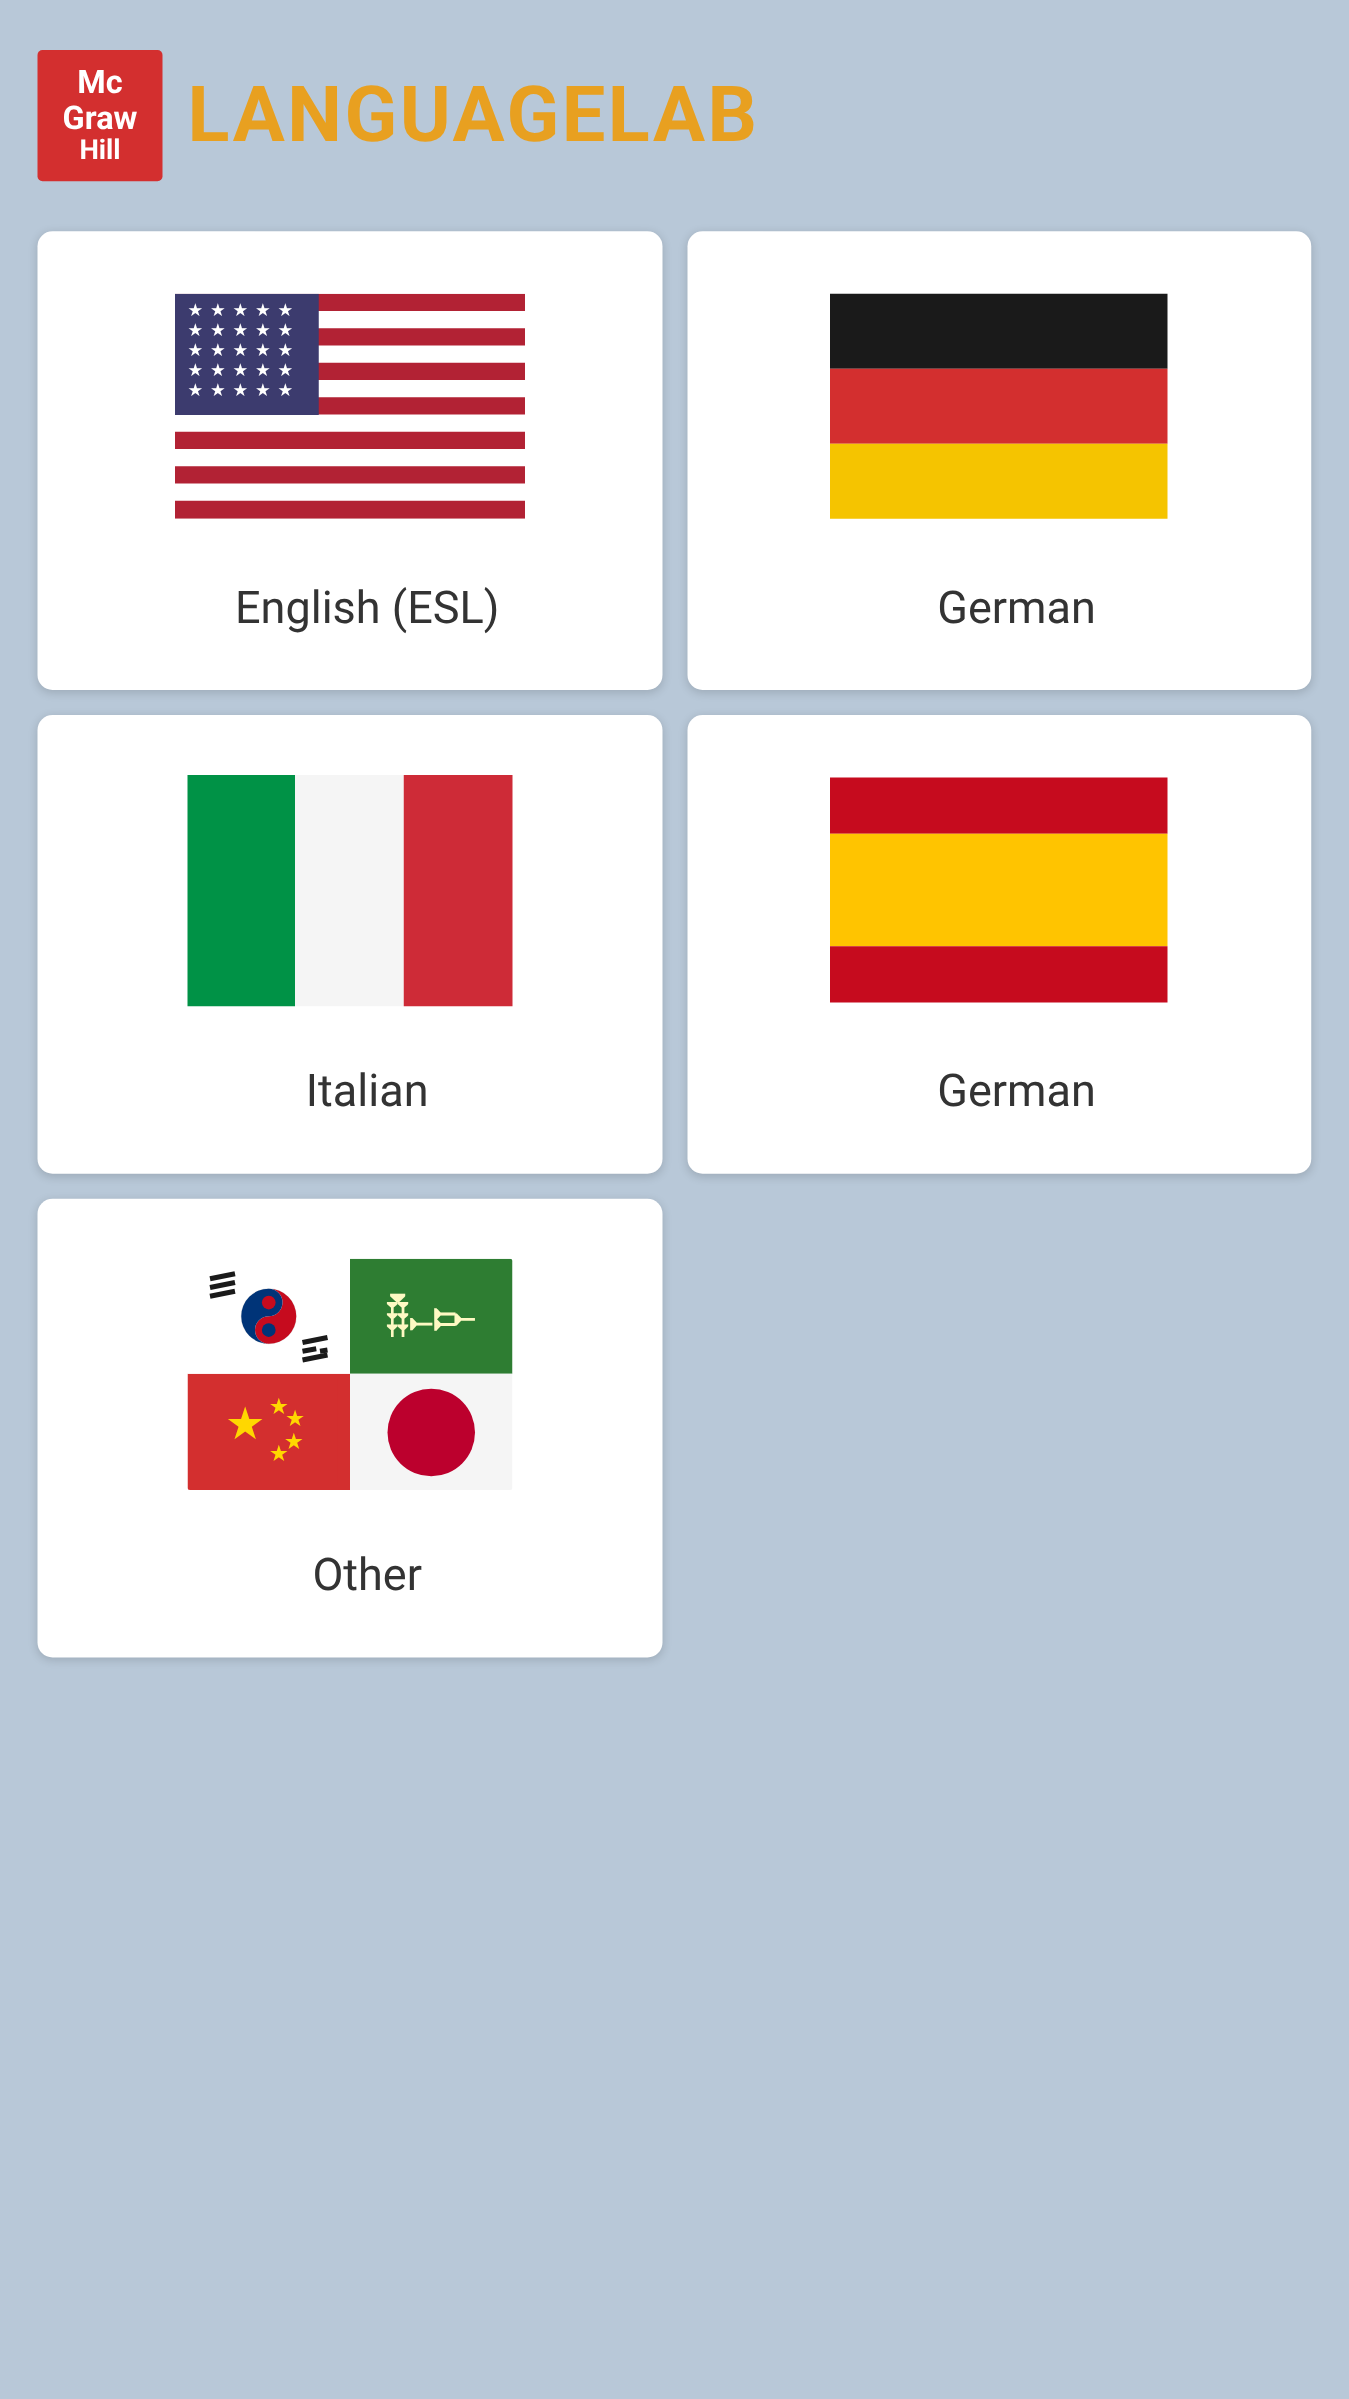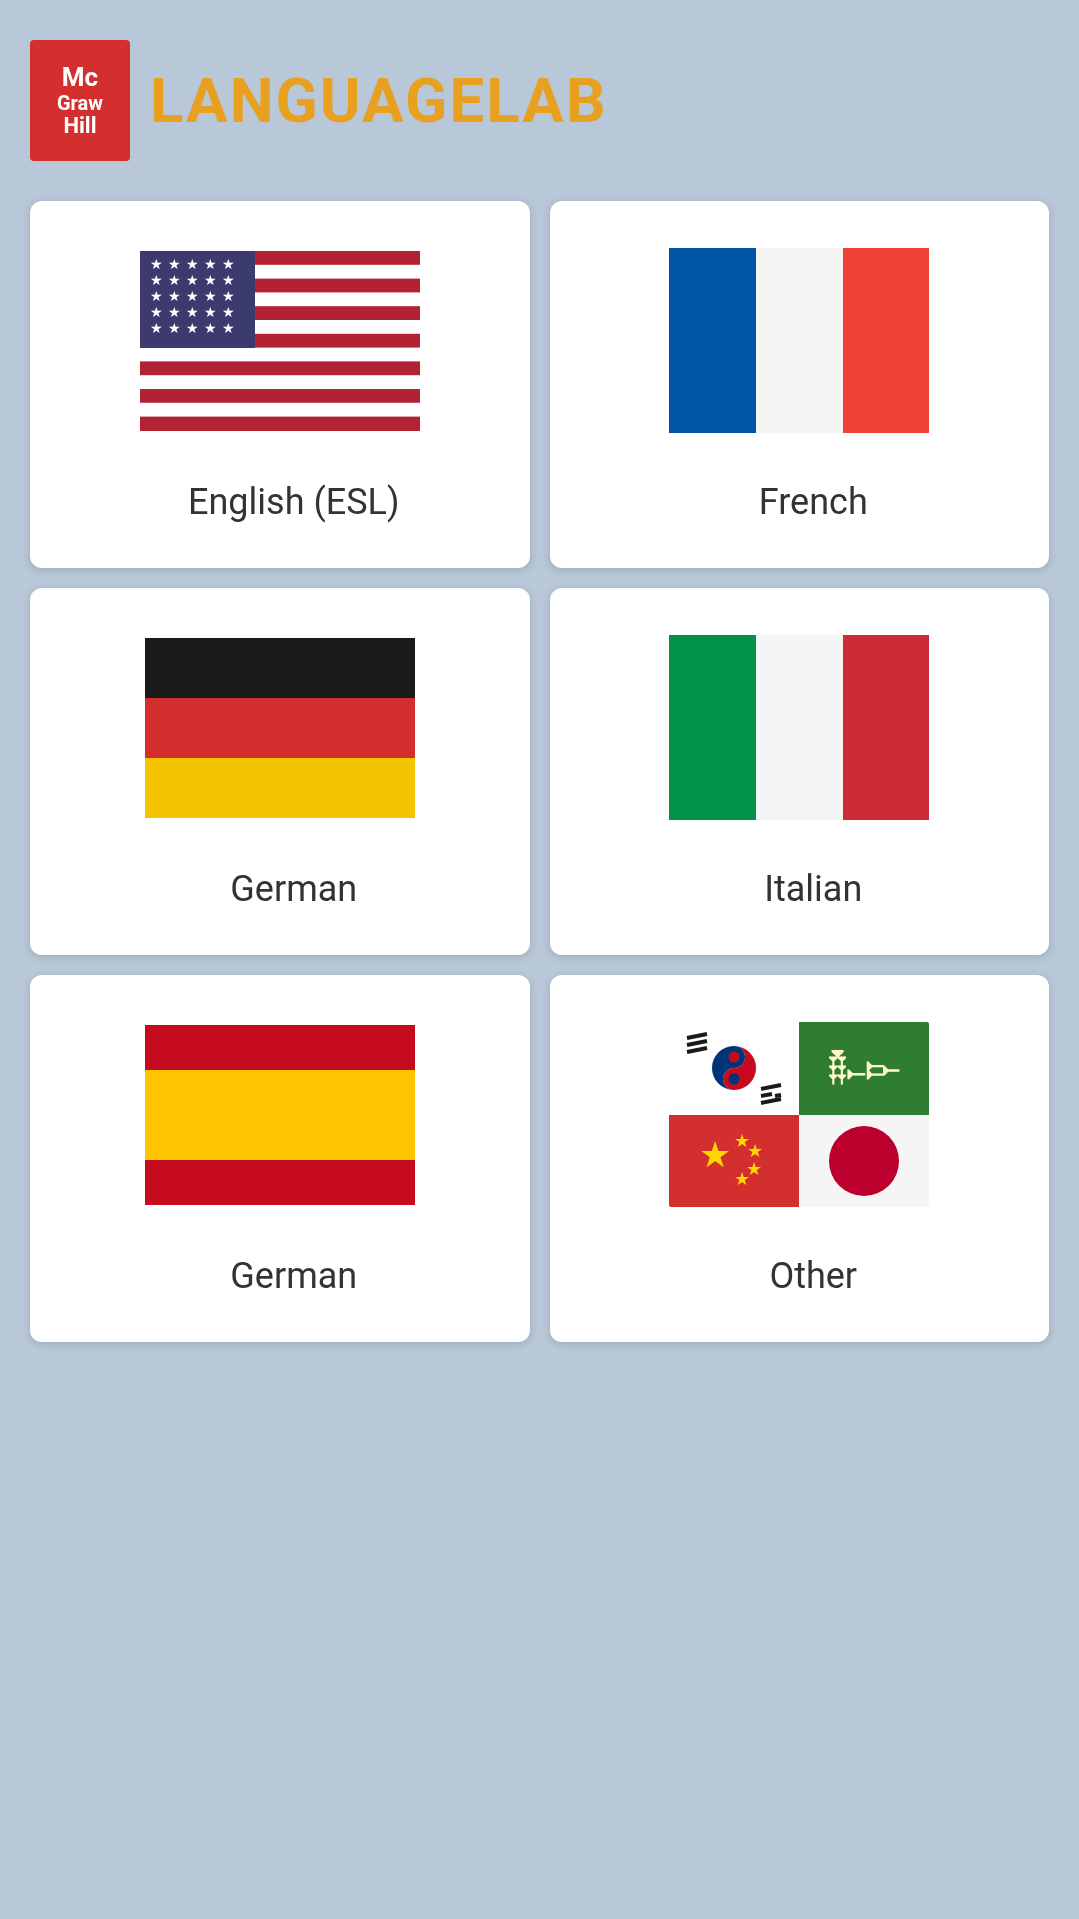--- a/index.html
+++ b/index.html
@@ -19,28 +19,28 @@
       margin-bottom: 40px;
       gap: 20px;
     }
 
     .logo-box {
       background-color: #d32f2f;
       color: white;
       font-weight: bold;
       font-size: 28px;
       line-height: 1.1;
-      padding: 23px 14px;
+      padding: 12px 14px;
       border-radius: 4px;
       text-align: center;
       min-width: 100px;
     }
 
     .logo-box .mc { font-size: 26px; }
-    .logo-box .graw { font-size: 20px; }
+    .logo-box .graw { font-size: 26px; }
     .logo-box .hill { font-size: 22px; }
 
     .logo-text {
       font-size: 62px;
       font-weight: 700;
       letter-spacing: 2px;
       color: #1a3a6b;
     }
 
     .logo-text span {
@@ -244,30 +244,20 @@
           <text x="28" y="82">★</text>
           <text x="46" y="82">★</text>
           <text x="64" y="82">★</text>
           <text x="82" y="82">★</text>
         </g>
       </svg>
     </div>
     <div class="language-label">English (ESL)</div>
   </div>
 
-  <div class="language-card">
-    <div class="flag-container">
-      <div class="flag-france">
-        <div class="stripe blue"></div>
-        <div class="stripe white"></div>
-        <div class="stripe red"></div>
-      </div>
-    </div>
-    <div class="language-label">French</div>
-  </div>
 
   <div class="language-card">
     <div class="flag-container">
       <div class="flag-germany">
         <div class="stripe black"></div>
         <div class="stripe red"></div>
         <div class="stripe gold"></div>
       </div>
     </div>
     <div class="language-label">German</div>

